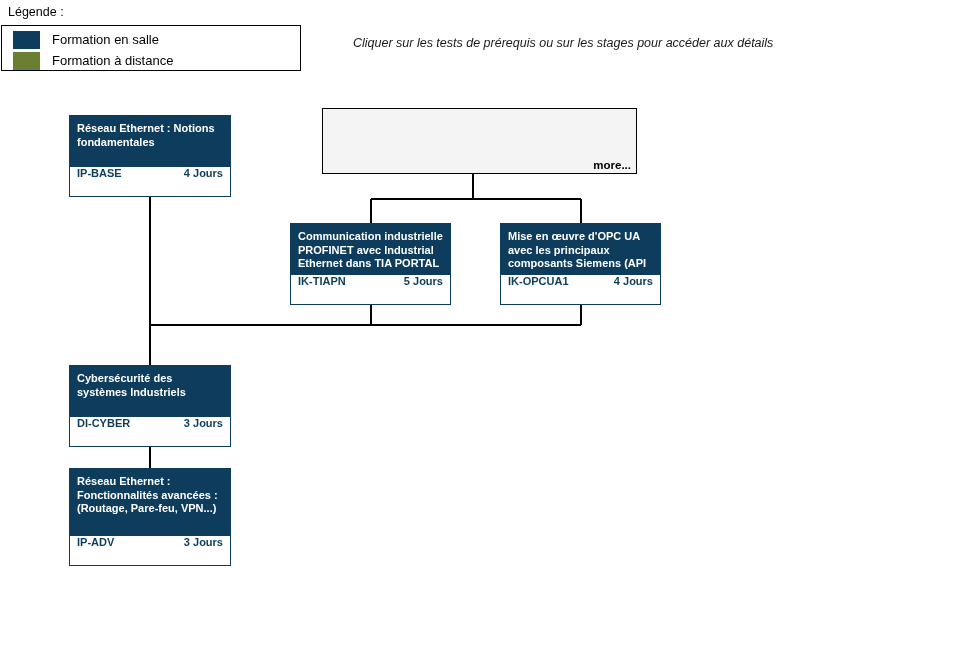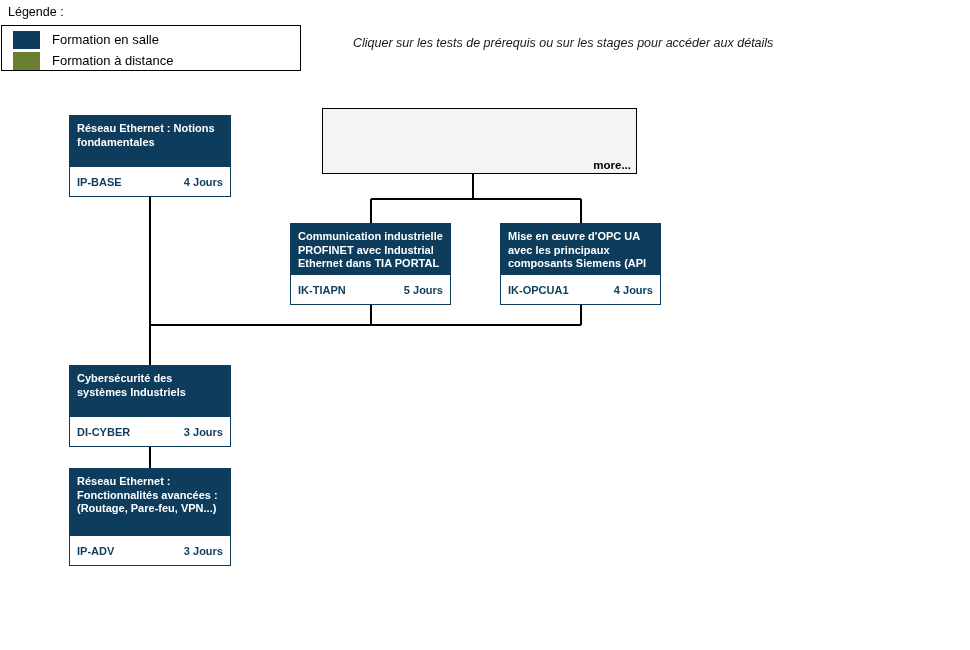--- a/index.html
+++ b/index.html
@@ -129,21 +129,21 @@
     overflow: hidden;
   }
   .course-foot {
     background: #ffffff;
     color: #0d3c5c;
     font-size: 11px;
     font-weight: bold;
     height: 29px;
     flex: 0 0 29px;
     display: flex;
-    align-items: center;
+    align-items: flex-start;
     justify-content: space-between;
     padding: 0 7px;
     box-sizing: border-box;
   }
   .course-foot .code { white-space: nowrap; }
   .course-foot .dur  { white-space: nowrap; }
 
   
   #card-ip-base   { left: 69px;  top: 115px; width: 162px; height: 82px; }
   #card-ik-tiapn  { left: 290px; top: 223px; width: 161px; height: 82px; }

